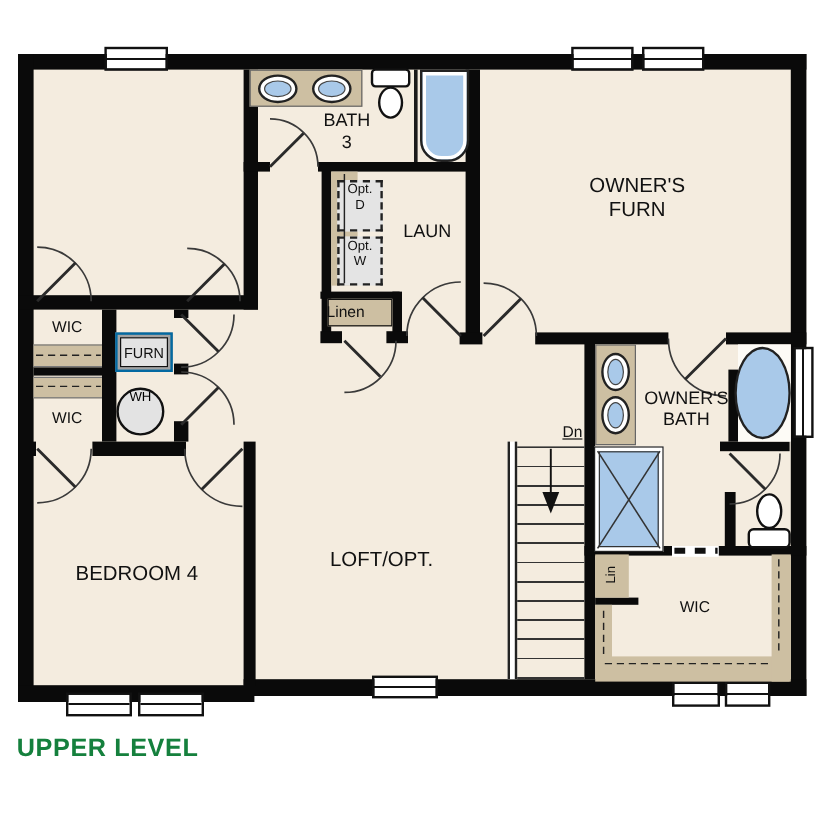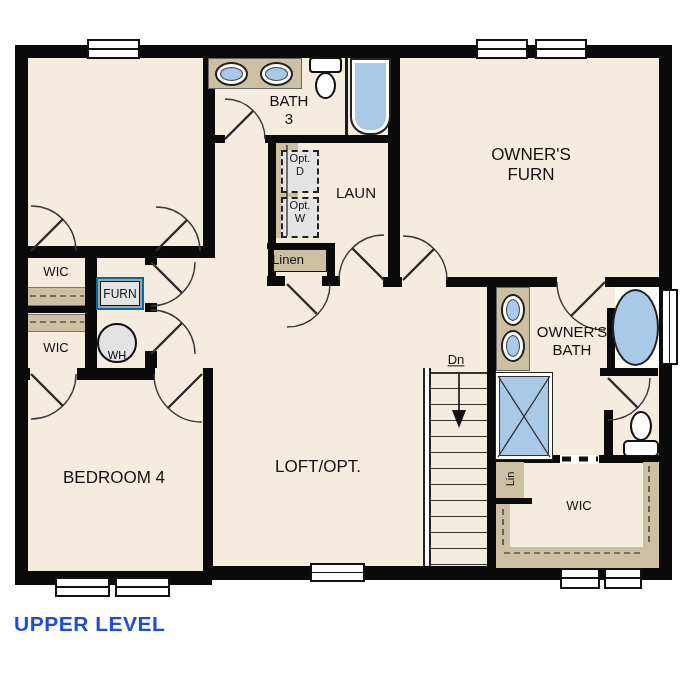--- a/index.html
+++ b/index.html
@@ -24,21 +24,21 @@
   .sink-outer{position:absolute;background:#fff;border:2px solid #222;border-radius:50%;}
   .sink-inner{position:absolute;left:3px;top:3px;right:3px;bottom:3px;background:#a9c9e9;border:1px solid #444;border-radius:50%;}
   .stairs{position:absolute;background:repeating-linear-gradient(to bottom,#333 0 1.5px,transparent 1.5px 16px);}
   .rail{position:absolute;background:#fff;border-left:2px solid #222;border-right:2px solid #222;}
   .overlay{position:absolute;left:0;top:0;pointer-events:none;}
   .dashgap{position:absolute;background:#fff;}
   .shower-frame{position:absolute;background:#fff;border:1.5px solid #222;}
   .shower-inner{position:absolute;left:3px;top:3px;right:3px;bottom:3px;background:#a9c9e9;border:1px solid #333;}
   .furn-outer{position:absolute;background:#a3a3a3;border:2px solid #0369a1;padding:2px;}
   .furn-inner{width:100%;height:100%;background:#e3e3e3;border:1px solid #111;display:flex;align-items:center;justify-content:center;font-size:12px;color:#111;}
-  .title{position:absolute;font-weight:bold;font-size:21px;color:#1d4ed8;letter-spacing:0.5px;}
+  .title{position:absolute;font-weight:bold;font-size:21px;color:#15803d;letter-spacing:0.5px;}
 </style>
 </head>
 <body>
 
 <div class="plan">
 
   <div class="floor" style="left:15px;top:45px;width:657px;height:535px;"></div>
 
   <div class="wall" style="left:15px;top:45px;width:657px;height:13px;"></div>
   <div class="wall" style="left:15px;top:45px;width:13px;height:540px;"></div>
@@ -110,21 +110,21 @@
   </div>
 
   <div class="tan" style="left:273px;top:249px;width:54px;height:23px;border:1.5px solid #111;"></div>
 
   <div class="shelfband" style="left:28px;top:287px;width:57px;height:19px;"></div>
   <div class="shelfband" style="left:28px;top:314px;width:57px;height:18px;"></div>
 
   <div class="furn-outer" style="left:96px;top:277px;width:48px;height:33px;">
     <div class="furn-inner">FURN</div>
   </div>
-  <div class="gray oval lbl-holder" style="left:97px;top:323px;width:40px;height:40px;display:flex;align-items:flex-end;justify-content:center;font-size:11px;">
+  <div class="gray oval lbl-holder" style="left:97px;top:323px;width:40px;height:40px;display:flex;align-items:flex-start;justify-content:center;font-size:11px;">
     <span>WH</span>
   </div>
 
   <div class="stairs" style="left:430px;top:372px;width:57px;height:194px;"></div>
   <div class="rail" style="left:423px;top:368px;width:8px;height:198px;"></div>
 
   <div class="tan bordered" style="left:496px;top:287px;width:34px;height:84px;"></div>
   <div class="sink-outer" style="left:501px;top:294px;width:24px;height:32px;">
       <div class="sink-inner"></div>
     </div>
@@ -209,17 +209,17 @@
   <div class="lbl b" style="left:114px;top:478px;font-size:17px;">BEDROOM 4</div>
   <div class="lbl b" style="left:318px;top:467px;font-size:17px;">
     <span style="display:block;">LOFT/OPT.</span>
   </div>
   <div class="lbl b" style="left:572px;top:341px;font-size:15px;">
     <span style="display:block;">OWNER'S</span>
     <span style="display:block;">BATH</span>
   </div>
   <div class="lbl" style="left:579px;top:506px;font-size:13px;">WIC</div>
   <div class="lbl" style="left:510px;top:479px;font-size:11px;transform:translate(-50%,-50%) rotate(-90deg);">Lin</div>
-  <div class="lbl" style="left:456px;top:360px;font-size:13px;text-decoration:underline;">Dn</div>
+  <div class="lbl" style="left:477px;top:360px;font-size:13px;text-decoration:underline;">Dn</div>
 
   <div class="title" style="left:14px;top:612px;">UPPER LEVEL</div>
 
 </div>
 
 </body></html>

